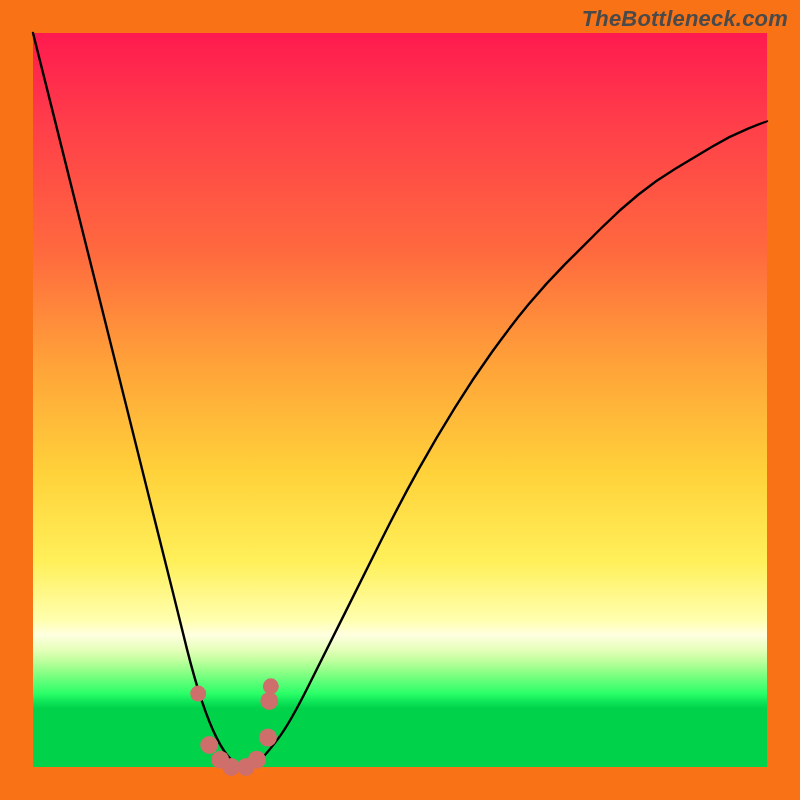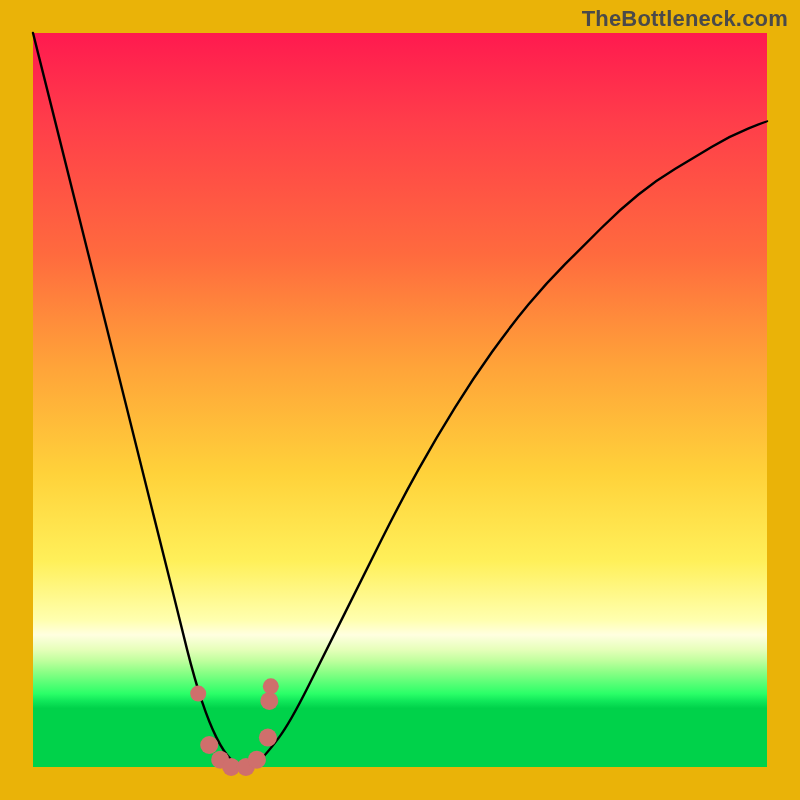--- a/index.html
+++ b/index.html
@@ -8,21 +8,22 @@
     width: 800px;
     height: 800px;
     overflow: hidden;
     background: #000;
     font-family: Arial, Helvetica, sans-serif;
   }
   .frame {
     position: relative;
     width: 800px;
     height: 800px;
-    background: #eab308;
+    background: #f97316;
+    font-style: italic;
   }
   .plot-area {
     position: absolute;
     left: 33px;
     top: 33px;
     width: 734px;
     height: 734px;
     
     background: linear-gradient(
       to bottom,

